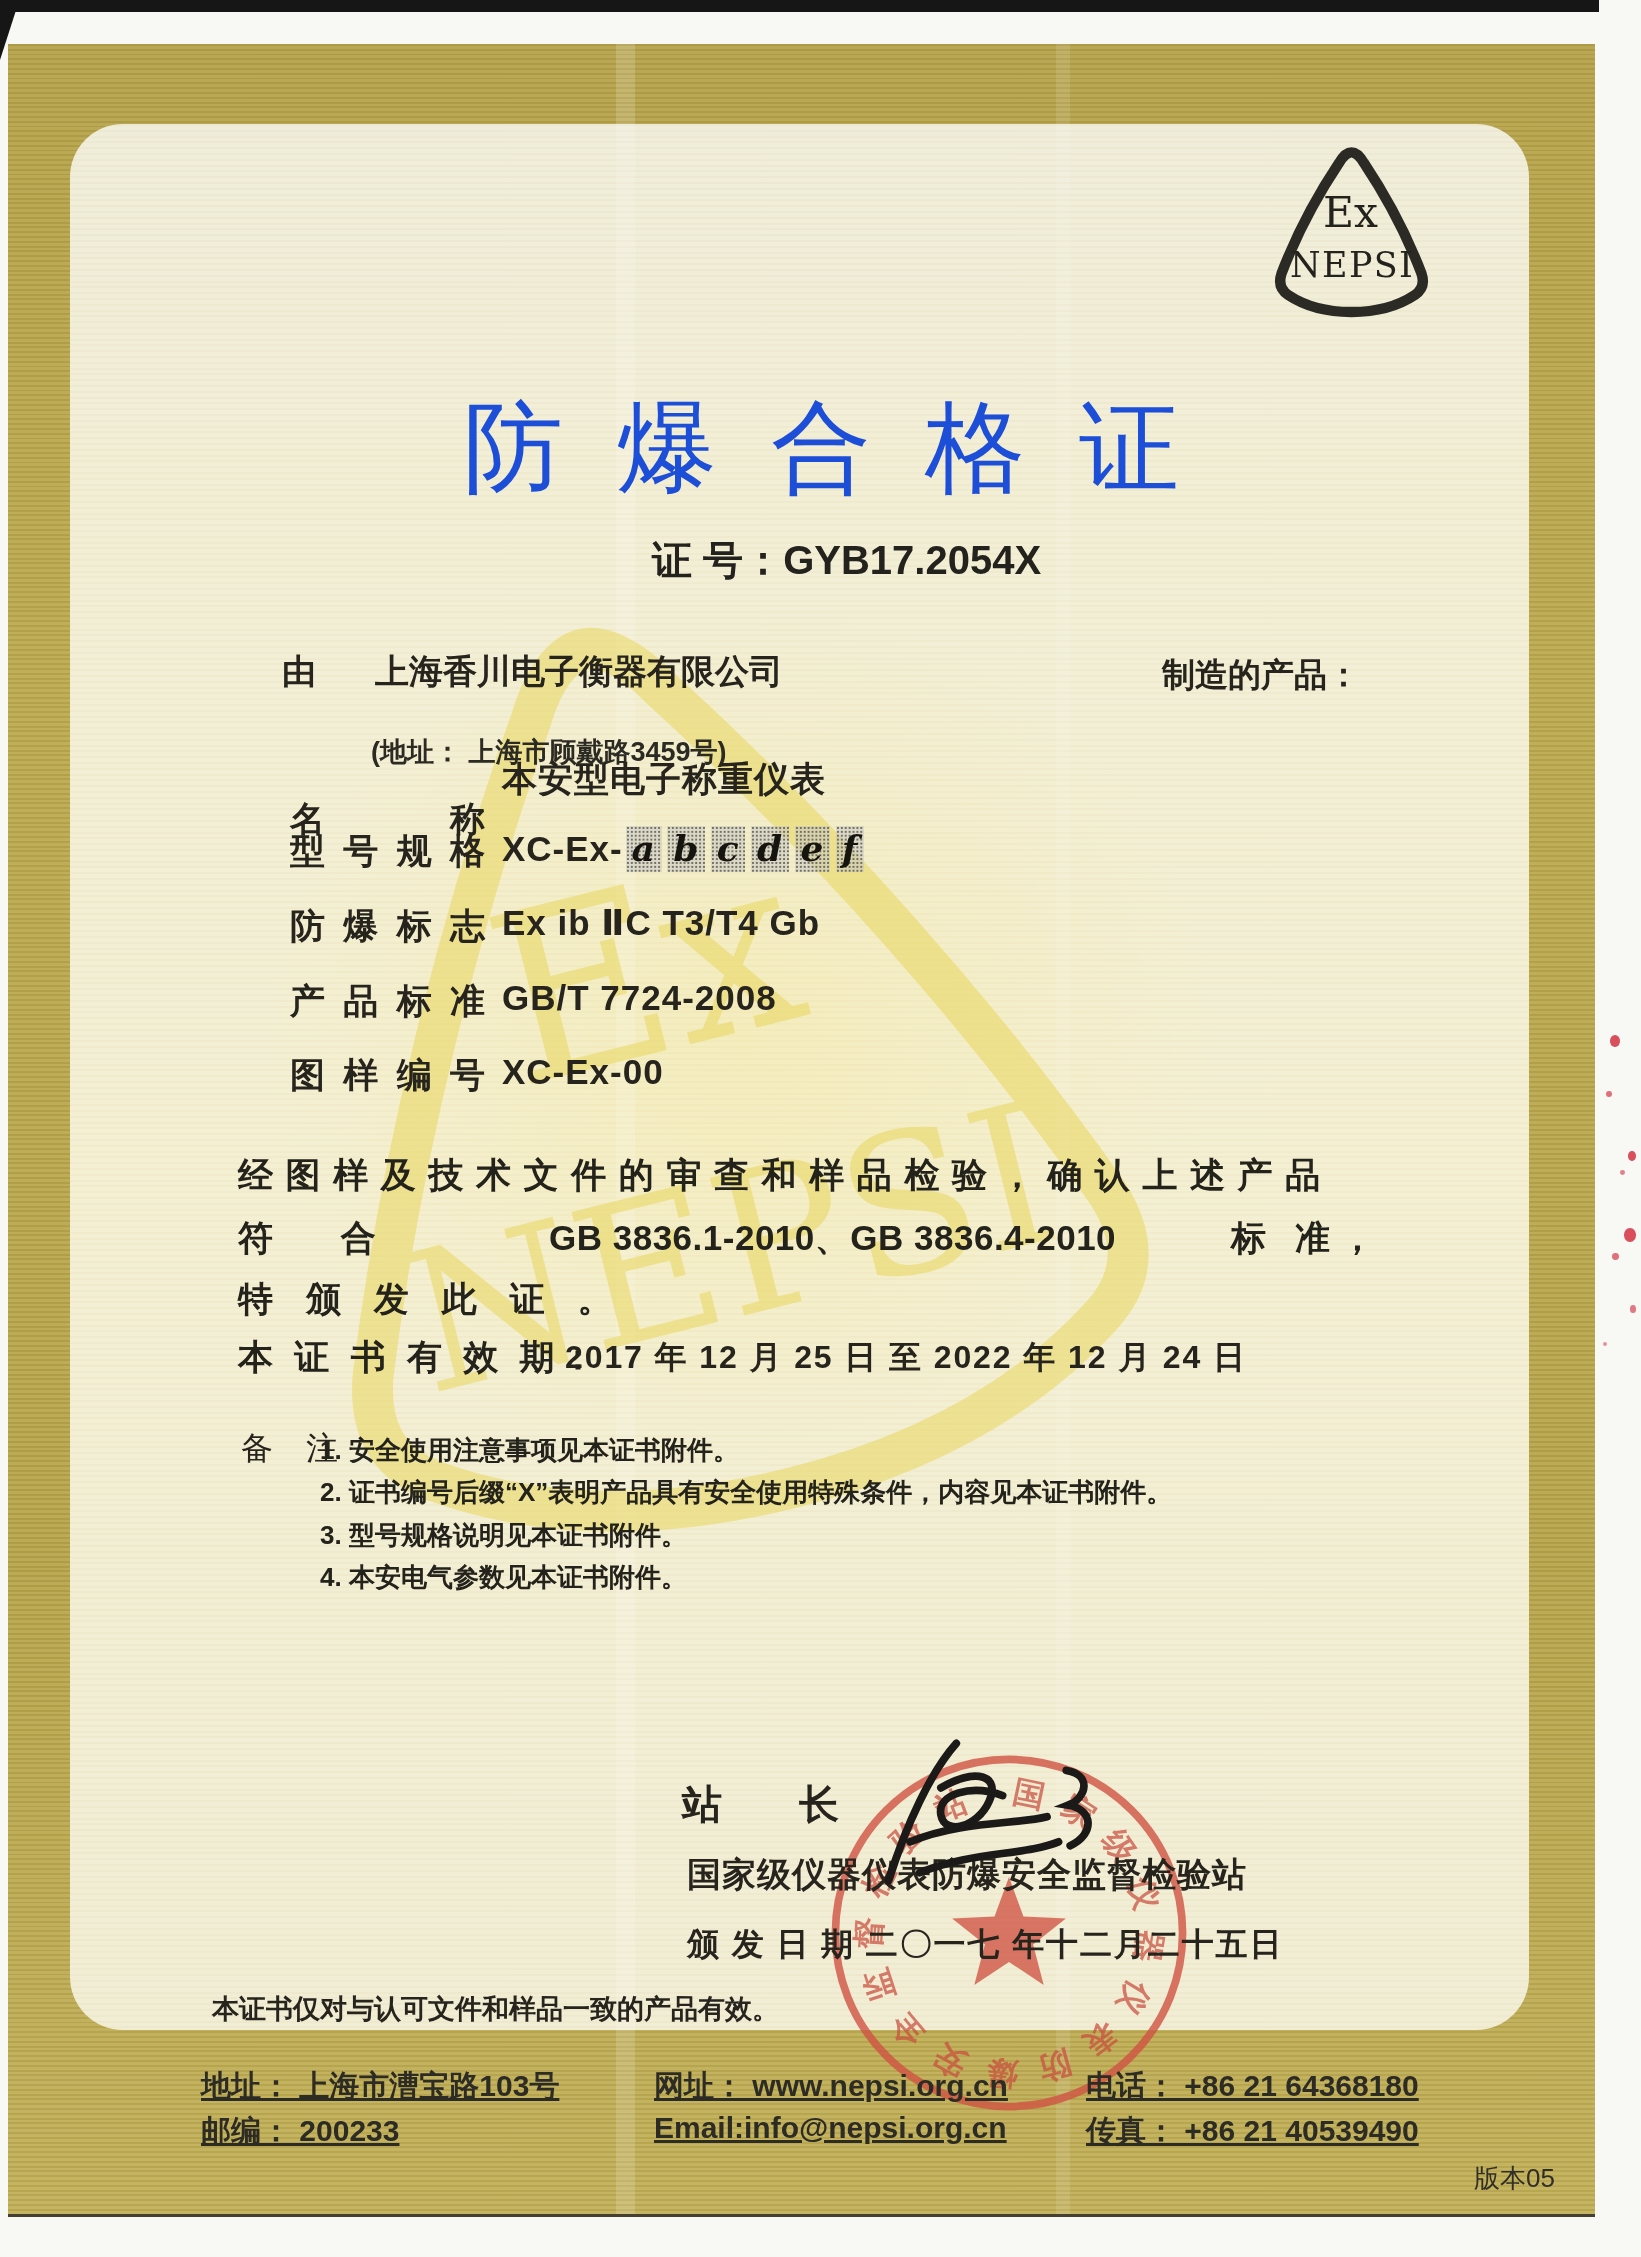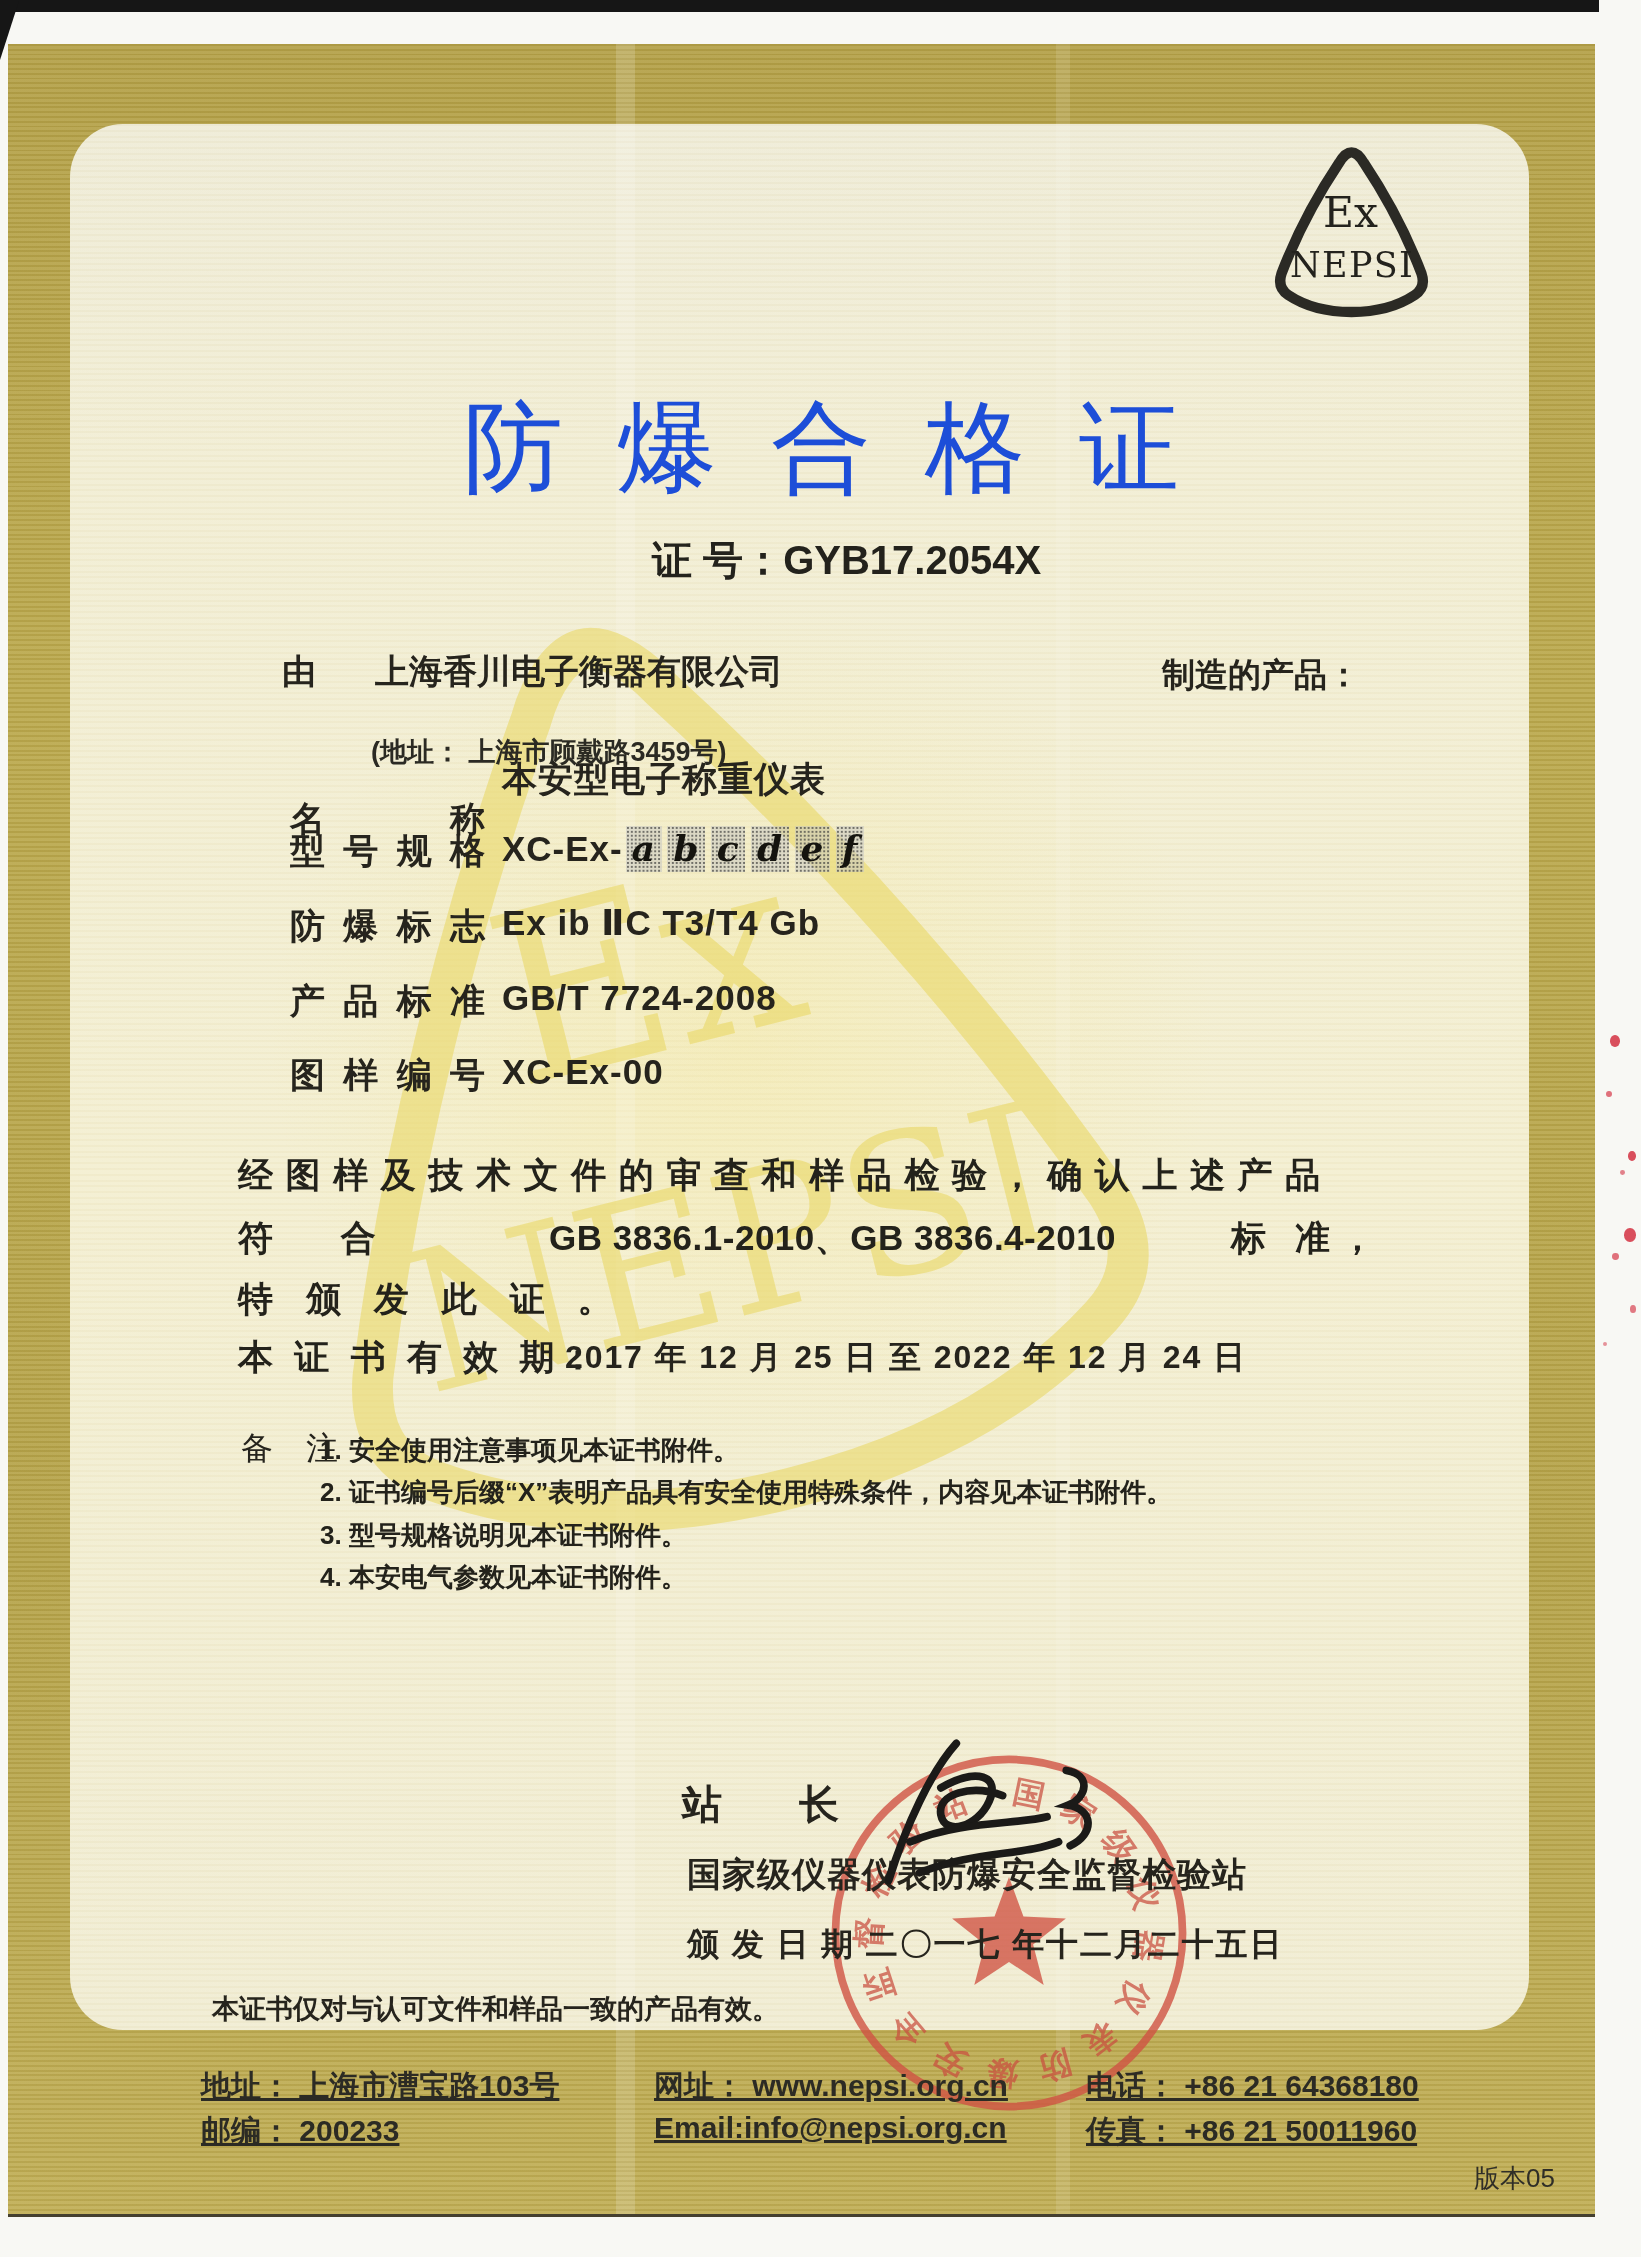--- a/index.html
+++ b/index.html
@@ -165,21 +165,21 @@
   </svg>
 </div>
 
 <div class="abs txt" id="valid-note">本证书仅对与认可文件和样品一致的产品有效。</div>
 
 <div class="abs txt footer-cell" style="left:201px;top:2066px;">地址： 上海市漕宝路103号</div>
 <div class="abs txt footer-cell" style="left:201px;top:2111px;">邮编： 200233</div>
 <div class="abs txt footer-cell" style="left:654px;top:2066px;">网址： www.nepsi.org.cn</div>
 <div class="abs txt footer-cell" style="left:654px;top:2111px;">Email:info@nepsi.org.cn</div>
 <div class="abs txt footer-cell" style="left:1086px;top:2066px;">电话： +86 21 64368180</div>
-<div class="abs txt footer-cell" style="left:1086px;top:2111px;">传真： +86 21 50011960</div>
+<div class="abs txt footer-cell" style="left:1086px;top:2111px;">传真： +86 21 40539490</div>
 <div class="abs txt" id="version">版本05</div>
 
 <div class="abs speck" style="left:1610px;top:1035px;width:9.7px;height:11.6px;"></div>
 <div class="abs speck" style="left:1606px;top:1091px;width:5.8px;height:5.8px;opacity:.8;"></div>
 <div class="abs speck" style="left:1628px;top:1151px;width:7.7px;height:9.7px;"></div>
 <div class="abs speck" style="left:1620px;top:1170px;width:4.8px;height:4.8px;opacity:.7;"></div>
 <div class="abs speck" style="left:1624px;top:1228px;width:11.6px;height:13.5px;"></div>
 <div class="abs speck" style="left:1612px;top:1253px;width:6.8px;height:6.8px;opacity:.8;"></div>
 <div class="abs speck" style="left:1630px;top:1305px;width:5.8px;height:7.7px;opacity:.75;"></div>
 <div class="abs speck" style="left:1603px;top:1342px;width:3.9px;height:3.9px;opacity:.6;"></div>

